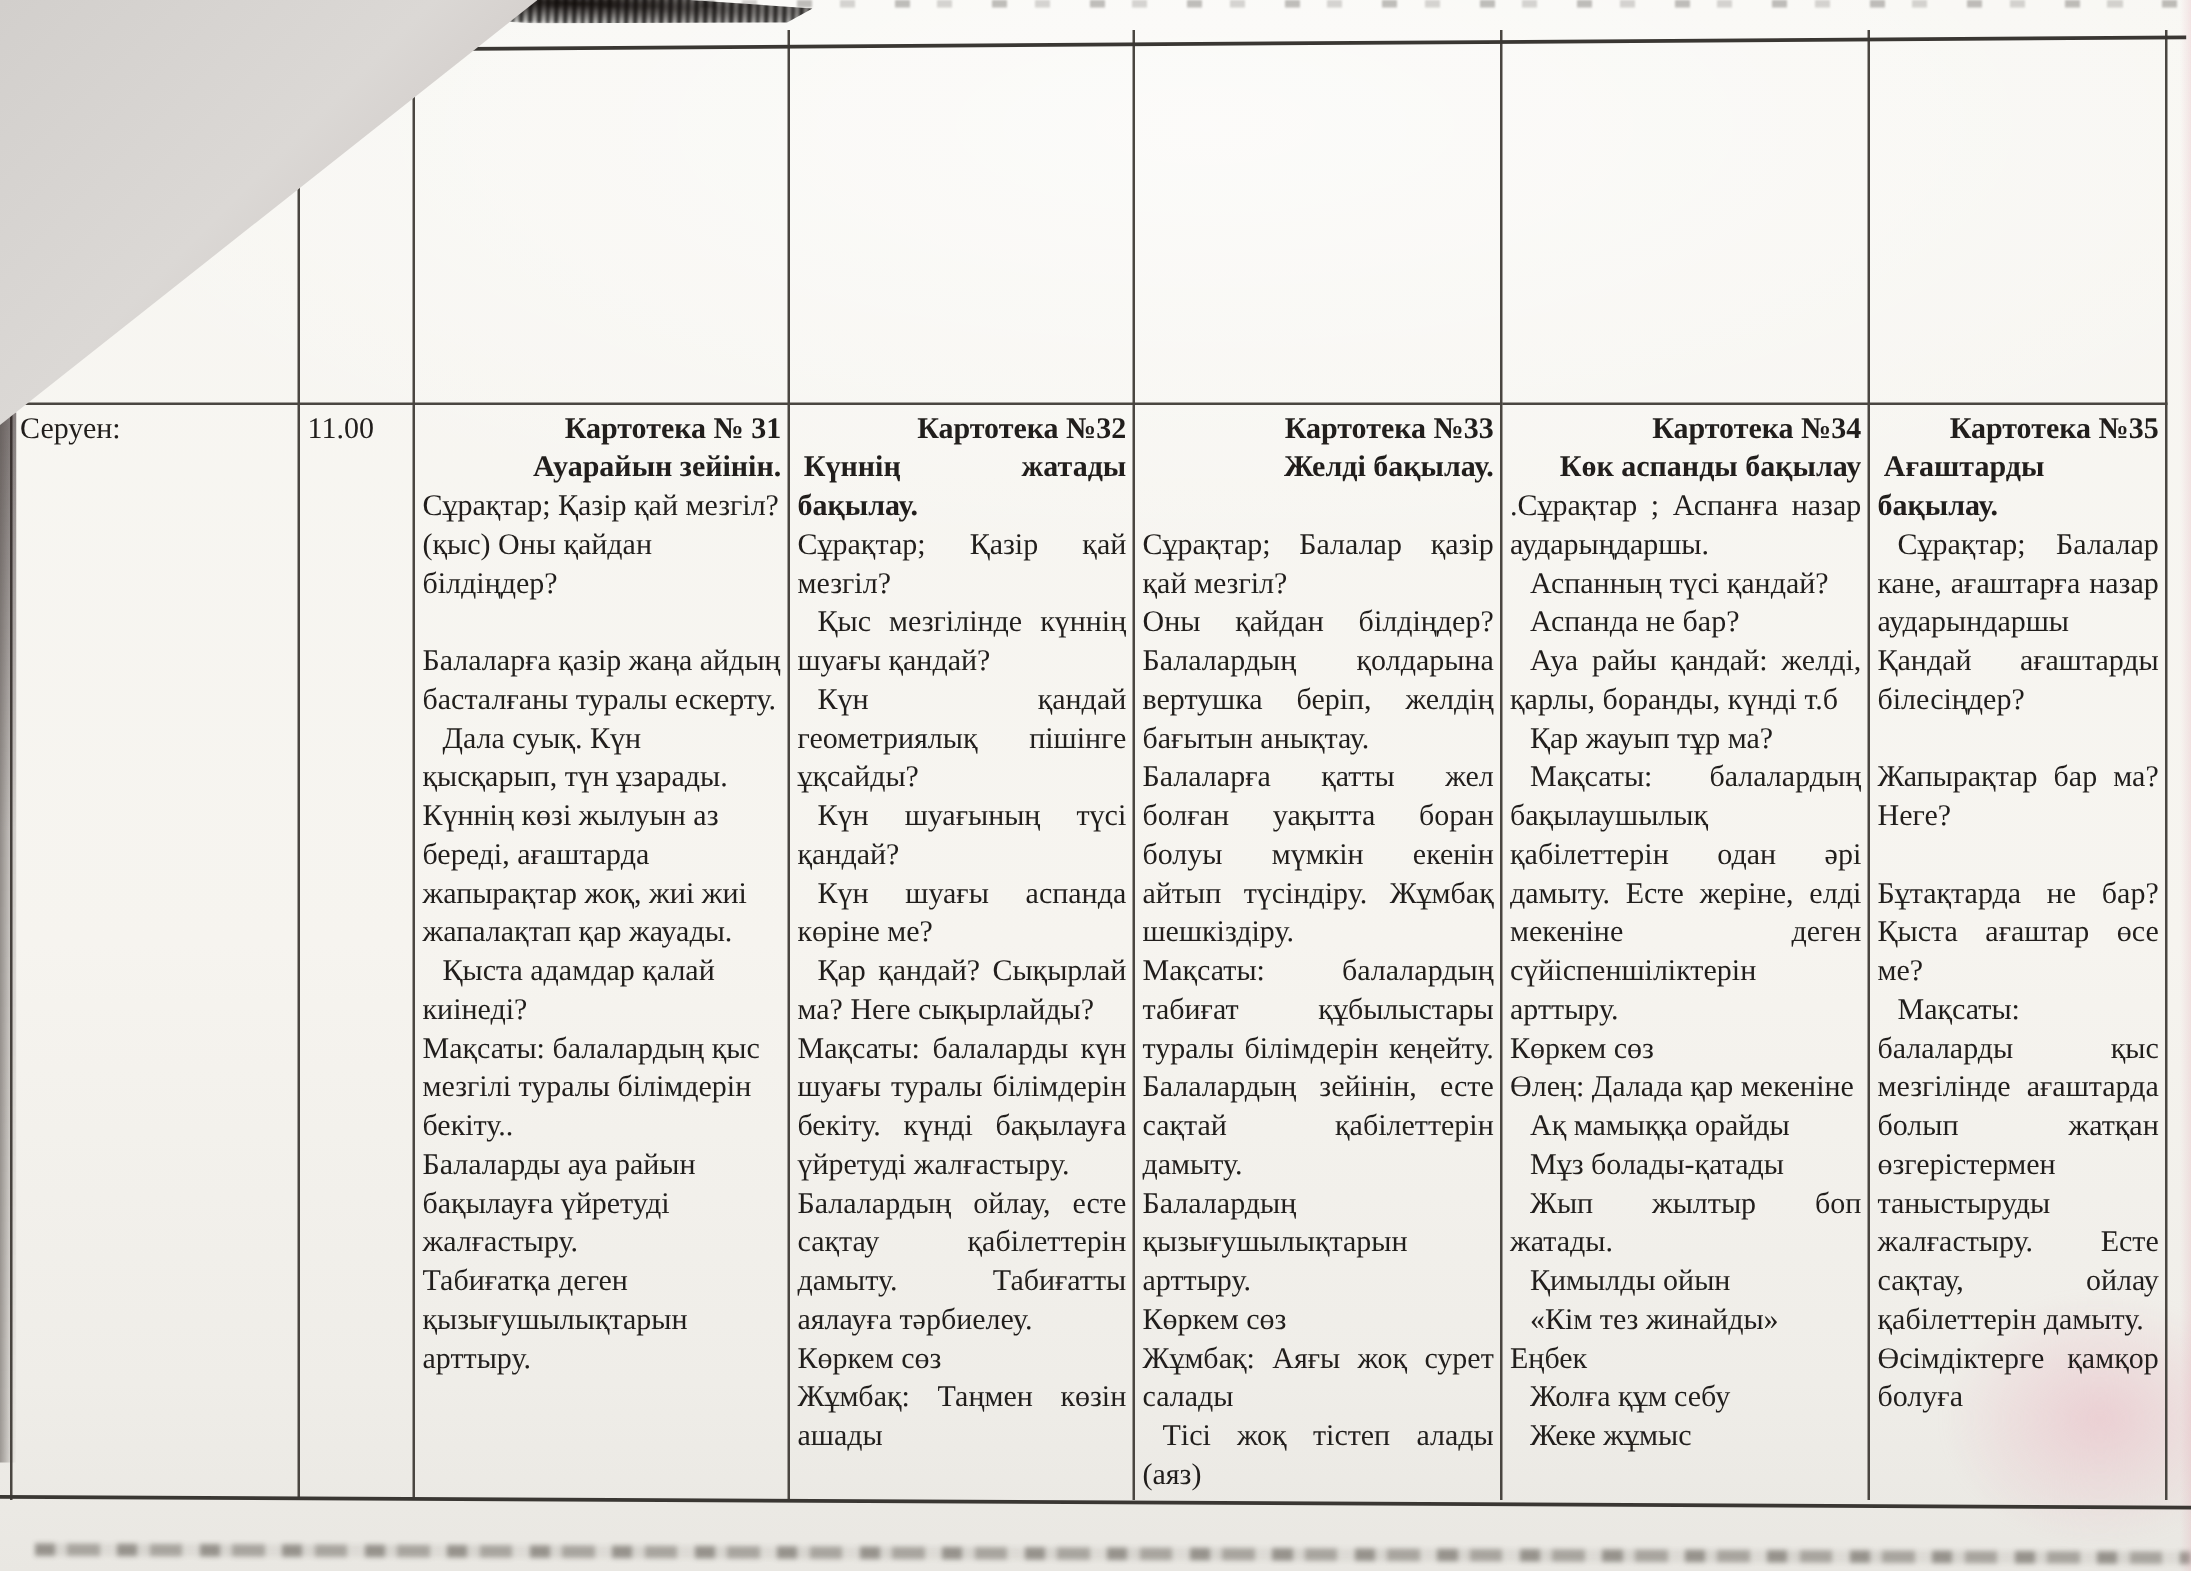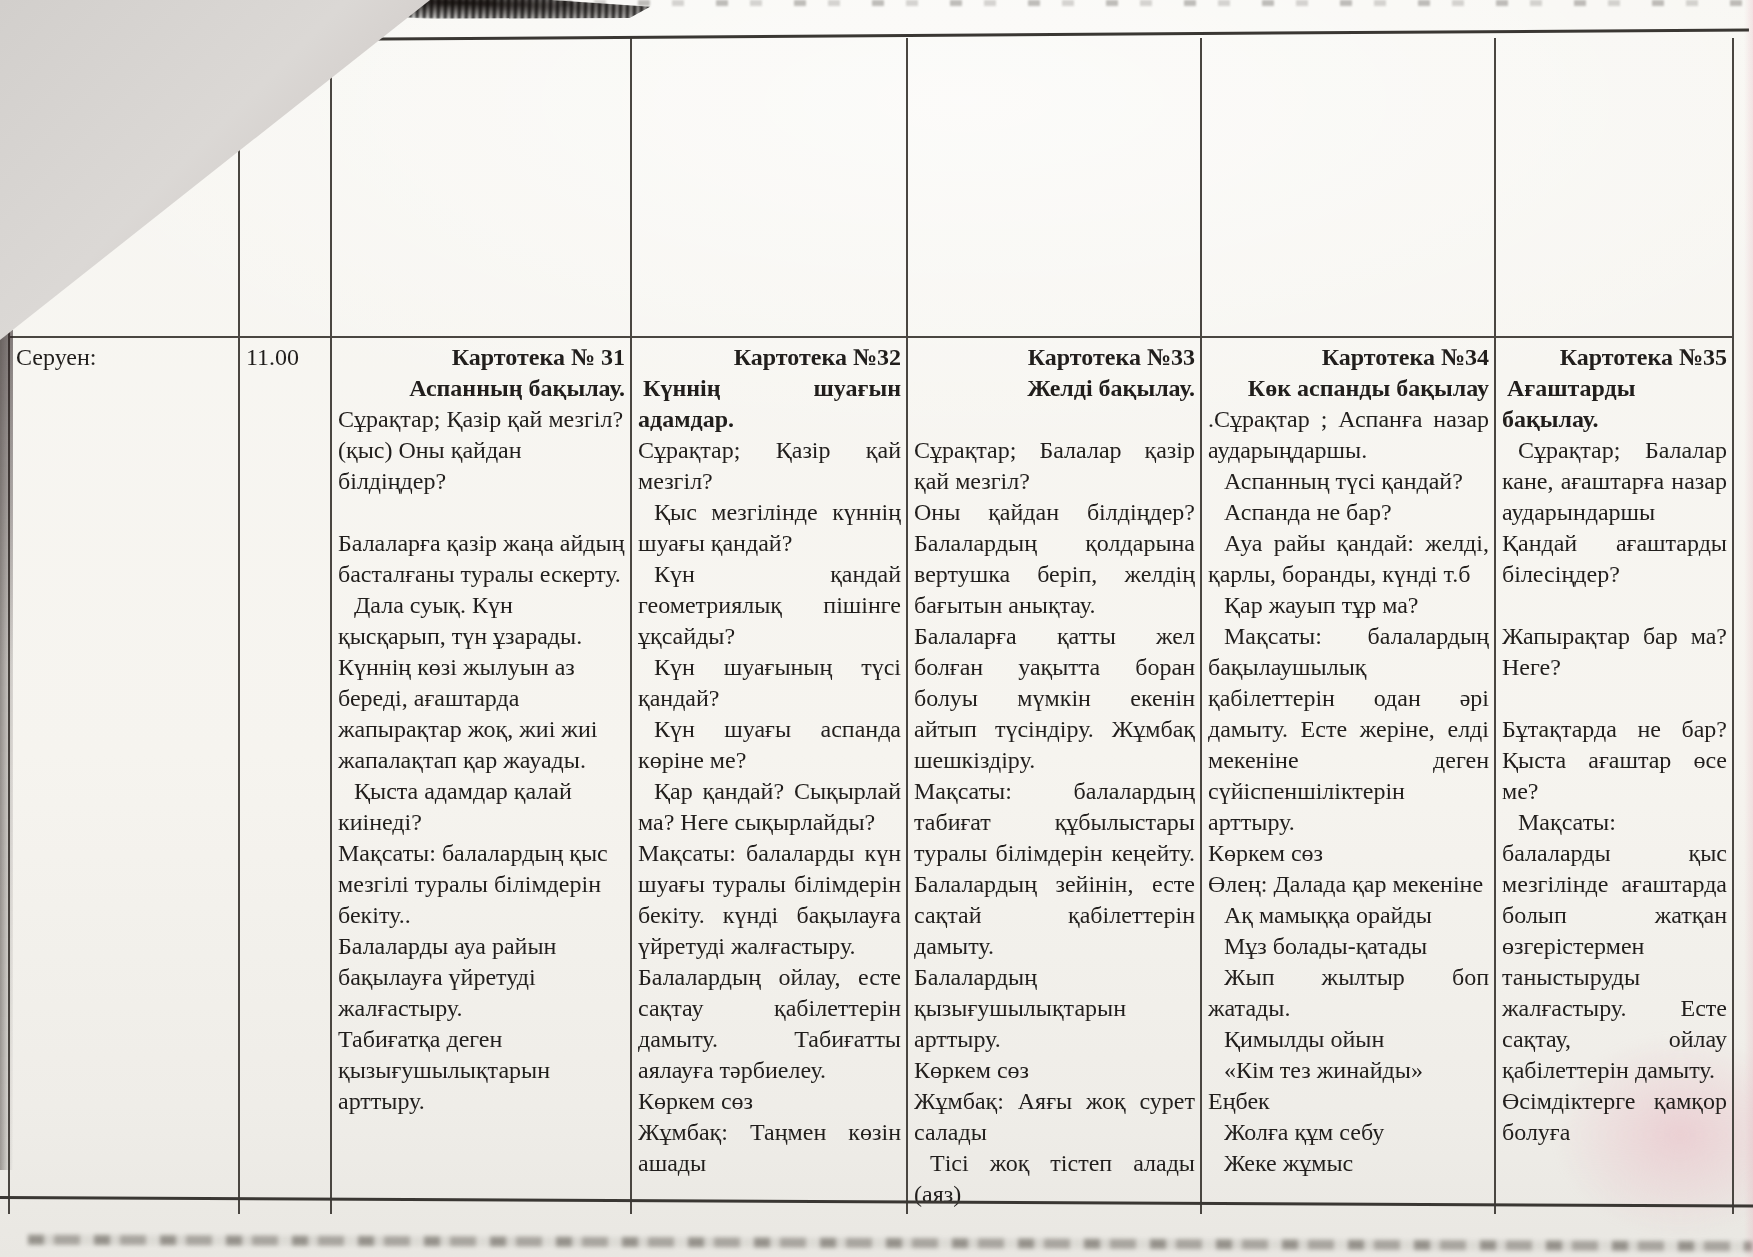--- a/index.html
+++ b/index.html
@@ -60,21 +60,21 @@
     position:absolute; left:1555px; top:1035px; width:250px; height:200px;
     background:radial-gradient(closest-side, rgba(232,184,195,.55), rgba(232,184,195,0));
     filter:blur(5px);
   }
   .pink-edge{
     position:absolute; right:0; top:0; width:9px; height:1257px;
     background:linear-gradient(90deg, rgba(228,178,188,0), rgba(228,178,188,.3));
   }
   
   table.grid{
-    position:absolute; left:8px; top:38px; width:1724px;
+    position:absolute; left:8px; top:24px; width:1724px;
     border-collapse:collapse; table-layout:fixed; z-index:2;
     border:2px solid #45413d; border-top:none; border-bottom:none;
   }
   table.grid td{
     border:2px solid #4a4641; vertical-align:top;
     padding:4px 5px 4px 6px;
     font-size:24px; line-height:31px;
   }
   table.grid tr.r-empty td{height:290px; border-top:none;}
   table.grid tr.r-main  td{height:860px; border-bottom:none;}
@@ -115,35 +115,35 @@
     </tr>
     <tr class="r-main">
       <td class="c-label">
         <span>Серуен:</span>
       </td>
       <td class="c-time">
         <span>11.00</span>
       </td>
       <td class="c-card col-left">
         <p class="ttl">Картотека № 31</p>
-        <p class="ttl">Аспанның бақылау.</p>
+        <p class="ttl">Ауарайын зейінін.</p>
         <div>
               <p class="para">Сұрақтар;  Қазір қай мезгіл? (қыс) Оны қайдан білдіңдер?</p>
               <p class="para">&nbsp;</p>
               <p class="para">Балаларға қазір жаңа айдың басталғаны туралы ескерту.</p>
               <p class="para ind">Дала суық.  Күн қысқарып, түн ұзарады. Күннің көзі жылуын аз береді, ағаштарда жапырақтар жоқ, жиі жиі  жапалақтап қар жауады.</p>
               <p class="para ind">Қыста  адамдар қалай киінеді?</p>
               <p class="para">Мақсаты: балалардың қыс мезгілі туралы білімдерін бекіту..</p>
               <p class="para">Балаларды ауа райын бақылауға үйретуді жалғастыру.</p>
               <p class="para">Табиғатқа деген қызығушылықтарын арттыру.</p>
             </div>
       </td>
       <td class="c-card">
         <p class="ttl">Картотека №32</p>
-        <p class="ttl" style="text-align:justify;">Күннің шуағын адамдар.</p>
+        <p class="ttl" style="text-align:justify;">Күннің жатады бақылау.</p>
         <div>
               <p class="para">Сұрақтар;  Қазір қай мезгіл?</p>
               <p class="para ind">Қыс  мезгілінде күннің шуағы қандай?</p>
               <p class="para ind">Күн қандай геометриялық пішінге ұқсайды?</p>
               <p class="para ind">Күн шуағының түсі қандай?</p>
               <p class="para ind">Күн шуағы аспанда көріне ме?</p>
               <p class="para ind">Қар қандай? Сықырлай ма?  Неге сықырлайды?</p>
               <p class="para">Мақсаты: балаларды күн шуағы туралы білімдерін бекіту. күнді бақылауға үйретуді жалғастыру.</p>
               <p class="para">Балалардың ойлау, есте сақтау қабілеттерін дамыту. Табиғатты аялауға тәрбиелеу.</p>
               <p class="para">Көркем сөз</p>

